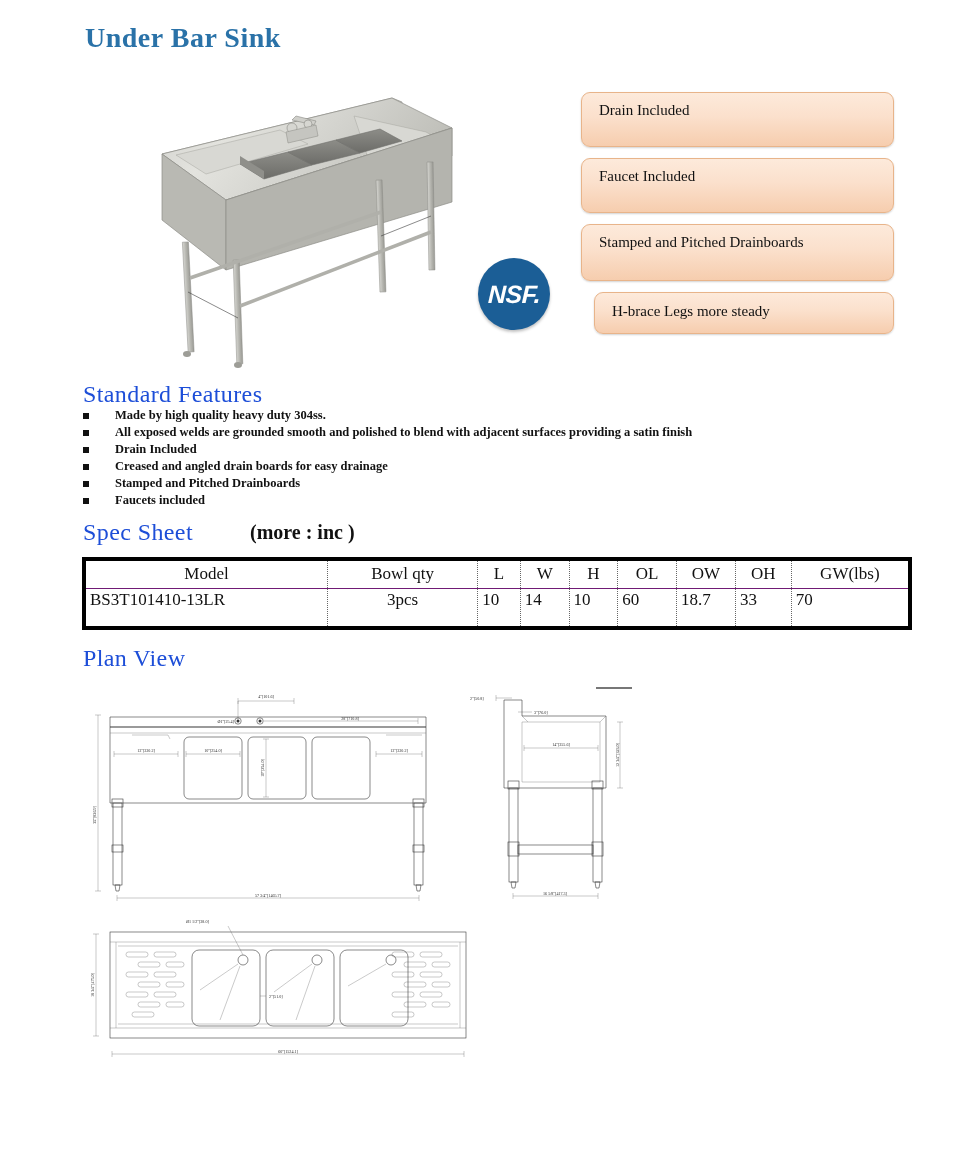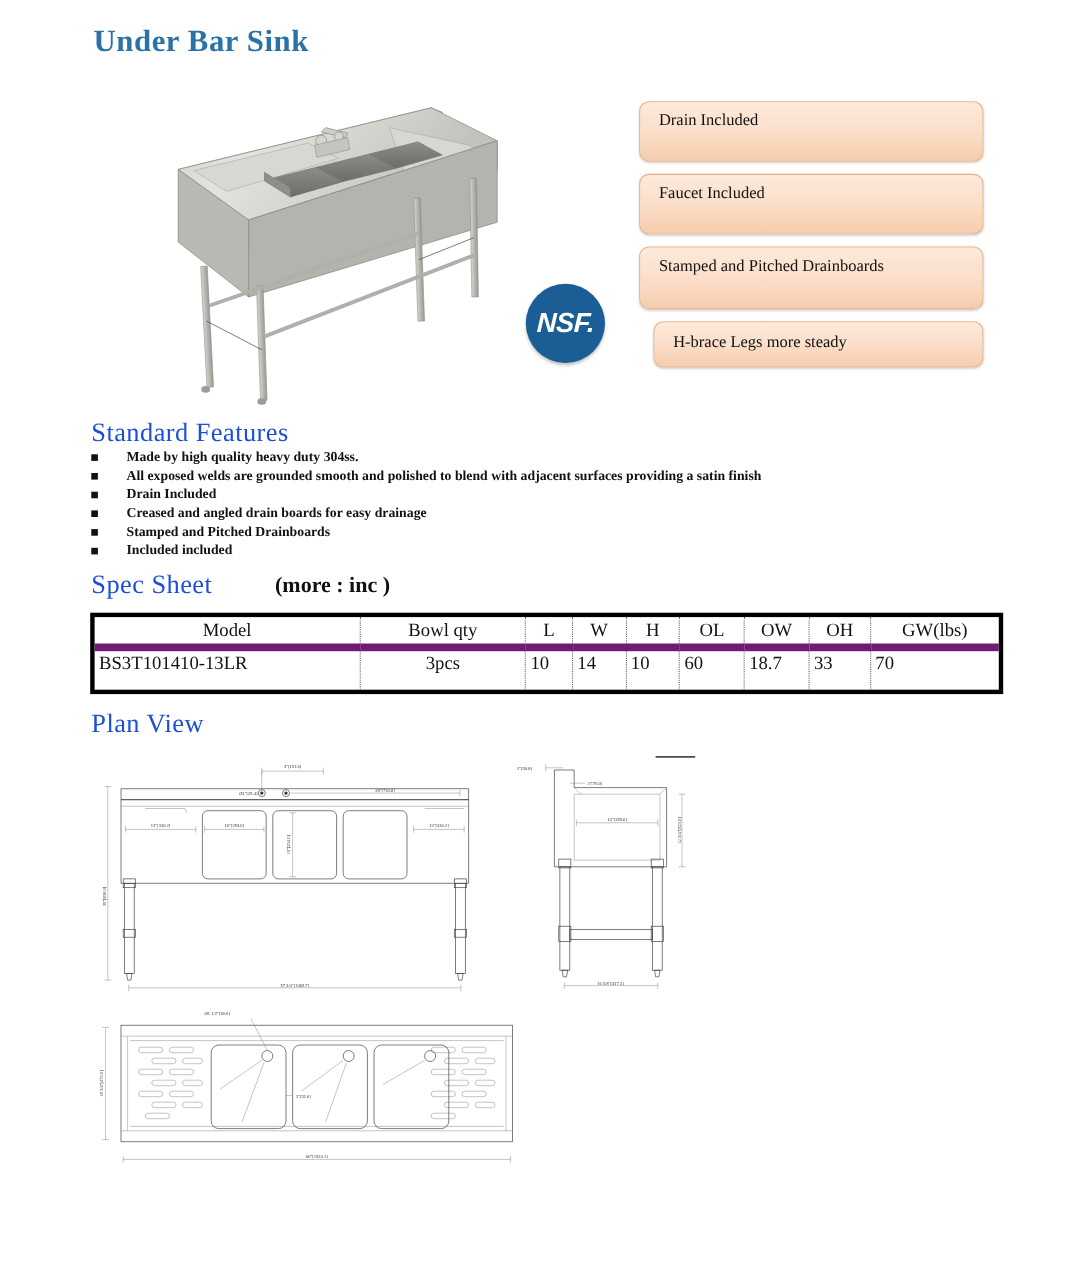--- a/index.html
+++ b/index.html
@@ -80,21 +80,21 @@
   .spec-table{
     position:absolute;left:82px;top:557px;width:830px;
     border:4px solid #000;box-sizing:border-box;background:#fff;
   }
   table.spec{border-collapse:collapse;width:100%;table-layout:fixed;}
   table.spec th,table.spec td{
     font-weight:normal;font-size:17px;color:#111;
     padding:2px 4px;border-right:1px dotted #666;
     box-sizing:border-box;
   }
-  table.spec th{text-align:center;height:27px;border-bottom:7px solid #701a75;}
+  table.spec th{text-align:center;height:27px;border-bottom:1px solid #701a75;}
   table.spec td{height:38px;vertical-align:top;padding-top:1px;}
   table.spec th:last-child,table.spec td:last-child{border-right:none;}
   td.left,th.left{text-align:left;}
   td.ctr{text-align:center;}
   td.model{font-size:16.5px;}
 
   
   .draw{position:absolute;}
   #front-view{left:88px;top:685px;}
   #side-view{left:462px;top:682px;}
@@ -219,21 +219,21 @@
     <div class="bullet-row">
       <span class="bullet-sq"></span>
       <span class="bullet-txt">Creased and angled drain boards for easy drainage</span>
     </div>
     <div class="bullet-row">
       <span class="bullet-sq"></span>
       <span class="bullet-txt">Stamped and Pitched Drainboards</span>
     </div>
     <div class="bullet-row">
       <span class="bullet-sq"></span>
-      <span class="bullet-txt">Included included</span>
+      <span class="bullet-txt">Faucets included</span>
     </div>
   </div>
 
   <div class="sec-head" id="spec-head">Spec Sheet</div>
   <div class="spec-unit">(more : inc )</div>
 
   <div class="spec-table">
     <table class="spec">
       <colgroup>
         <col style="width:238px">

